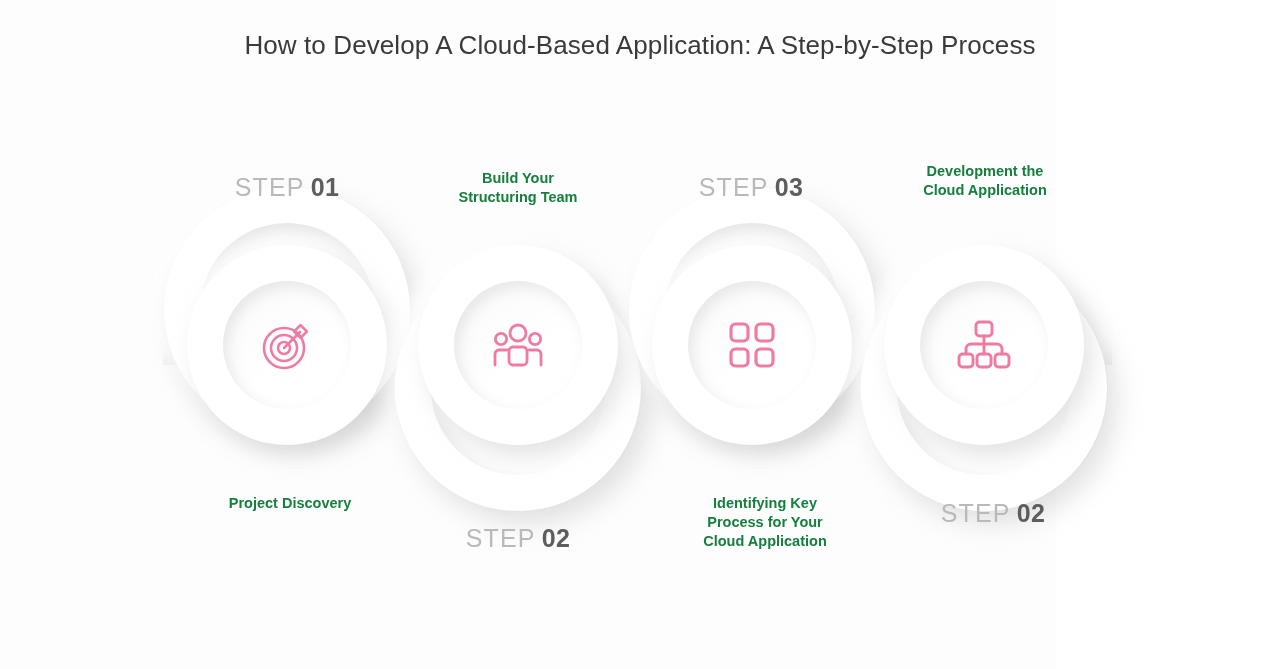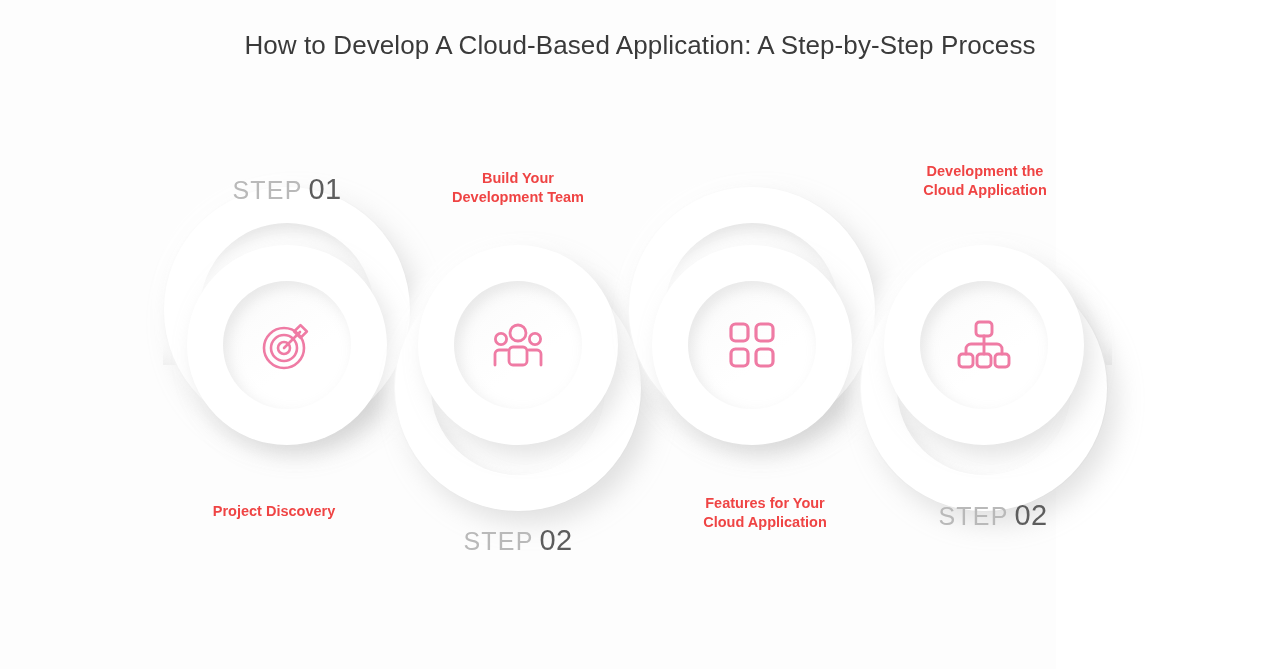--- a/index.html
+++ b/index.html
@@ -135,44 +135,44 @@
     white-space: nowrap;
   }
   .step-word {
     font-size: 25px;
     font-weight: 400;
     color: #b9b9b9;
     letter-spacing: 1.2px;
     text-align: center;
   }
   .step-num {
-    font-size: 29px;
-    font-weight: 400;
+    font-size: 25px;
+    font-weight: 700;
     color: #5d5d5d;
     letter-spacing: 0.4px;
     margin-left: 6px;
   }
 
   .desc {
     position: absolute;
     width: 260px;
     text-align: center;
     font-size: 14.5px;
     font-weight: 700;
     line-height: 19px;
-    color: #ef4444;
+    color: #15803d;
   }
 
   
   .lbl-1 { left: 137px; top: 173px; }
   .lbl-2 { left: 368px; top: 524px; }
   .lbl-3 { left: 601px; top: 173px; }
   .lbl-4 { left: 843px; top: 499px; }
 
-  .desc-1 { left: 144px; top: 494px; margin-top: 8px; }
+  .desc-1 { left: 160px; top: 494px; }
   .desc-2 { left: 388px; top: 169px; }
   .desc-3 { left: 635px; top: 494px; }
   .desc-4 { left: 855px; top: 162px; }
 </style>
 </head>
 <body>
 
 <div class="page">
 
   <div class="title">How to Develop A Cloud-Based Application: A Step-by-Step Process</div>
@@ -254,33 +254,37 @@
         </div>
       </div>
     </div>
 
     <div class="step-label lbl-1">
       <span class="step-word">STEP</span><span class="step-num">01</span>
     </div>
     <div class="step-label lbl-2">
       <span class="step-word">STEP</span><span class="step-num">02</span>
     </div>
+    <div class="step-label lbl-3">
+      <span class="step-word">STEP</span><span class="step-num">03</span>
+    </div>
     <div class="step-label lbl-4">
       <span class="step-word">STEP</span><span class="step-num">02</span>
     </div>
 
     <div class="desc desc-1">
         <div>Project Discovery</div>
       </div>
     <div class="desc desc-2">
         <div>Build Your</div>
-        <div>Development Team</div>
+        <div>Structuring Team</div>
       </div>
     <div class="desc desc-3">
-        <div>Features for Your</div>
+        <div>Identifying Key</div>
+        <div>Process for Your</div>
         <div>Cloud Application</div>
       </div>
     <div class="desc desc-4">
         <div>Development the</div>
         <div>Cloud Application</div>
       </div>
 
   </div>
 </div>
 

